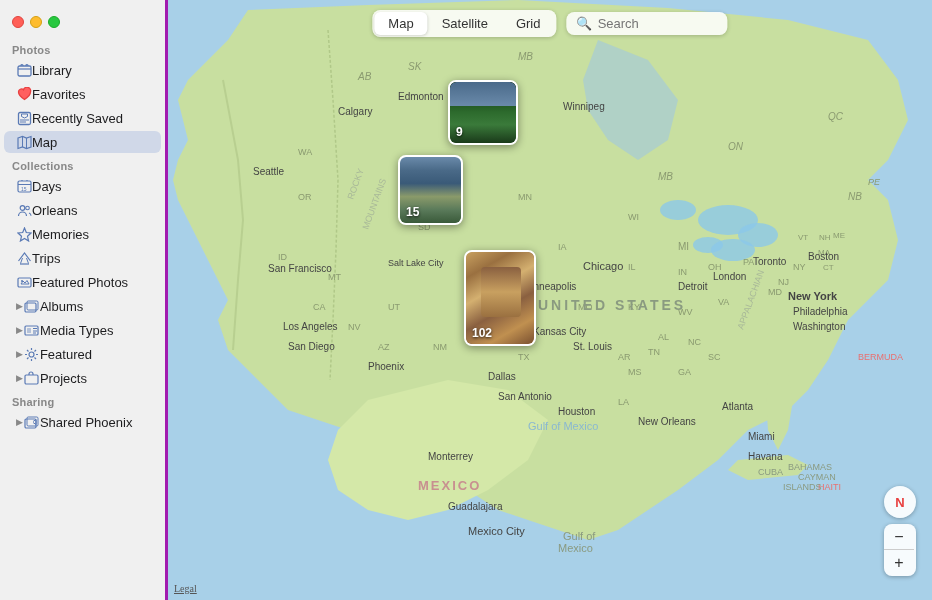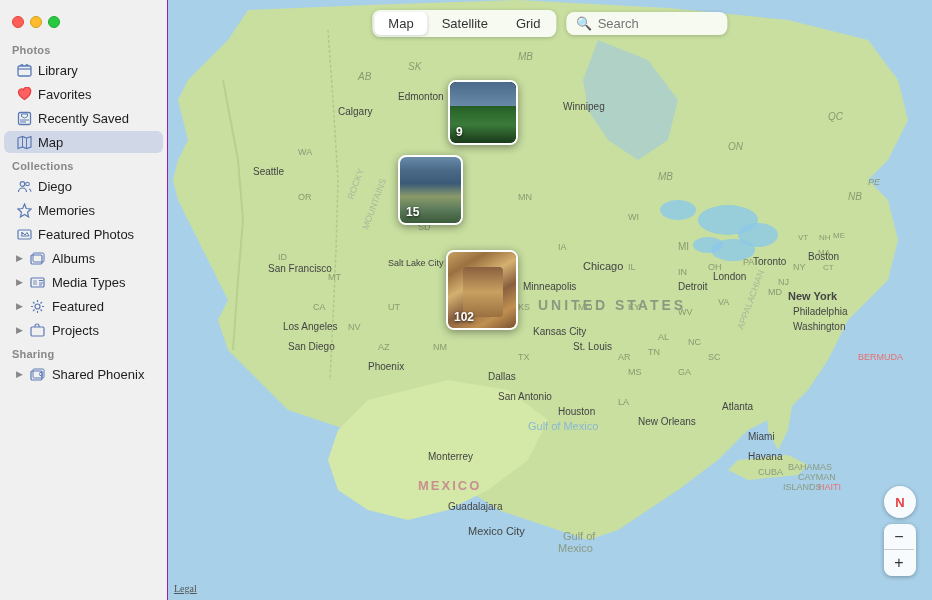--- a/index.html
+++ b/index.html
@@ -8,21 +8,21 @@
     
     .sidebar {
       width: 168px;
       min-width: 168px;
       background: #f0f0f0;
       height: 600px;
       display: flex;
       flex-direction: column;
       padding: 8px 0;
       overflow-y: auto;
-      border-right: 1px solid #a21caf;
+      border-right: 3px solid #a21caf;
     }
 
     
     .traffic-lights {
       display: flex;
       align-items: center;
       gap: 6px;
       padding: 8px 12px 10px 12px;
     }
     .traffic-light {
@@ -36,21 +36,21 @@
       font-size: 11px;
       font-weight: 600;
       color: #888;
       padding: 6px 12px 2px 12px;
       letter-spacing: 0.02em;
     }
 
     .sidebar-item {
       display: flex;
       align-items: center;
-      gap: 6px;
+      gap: 0;
       padding: 3px 8px 3px 12px;
       border-radius: 6px;
       margin: 1px 4px;
       cursor: pointer;
       font-size: 13px;
       color: #1d1d1f;
     }
     .sidebar-item.active {
       background: #d0d8e8;
       color: #1d1d1f;
@@ -301,42 +301,65 @@
         <path d="M1 3l4.5-1.5 4 1.5L14 1.5V12l-4.5 1.5-4-1.5L1 13.5V3z" stroke="#5a7ab5" stroke-width="1.2" fill="none"></path>
         <line x1="5.5" y1="1.5" x2="5.5" y2="12" stroke="#5a7ab5" stroke-width="1"></line>
         <line x1="9.5" y1="3" x2="9.5" y2="13.5" stroke="#5a7ab5" stroke-width="1"></line>
       </svg>
     </span>
     <span class="sidebar-item-label">Map</span>
   </div>
 
   <div class="section-label">Collections</div>
 
+  <div class="sidebar-item">
+    <span class="sidebar-icon">
+      <svg width="15" height="15" viewBox="0 0 15 15" fill="none">
+        <rect x="1" y="2" width="13" height="11" rx="1.5" stroke="#5a7ab5" stroke-width="1.2" fill="none"></rect>
+        <line x1="1" y1="5.5" x2="14" y2="5.5" stroke="#5a7ab5" stroke-width="1"></line>
+        <line x1="5" y1="2" x2="5" y2="1" stroke="#5a7ab5" stroke-width="1.3"></line>
+        <line x1="10" y1="2" x2="10" y2="1" stroke="#5a7ab5" stroke-width="1.3"></line>
+        <text x="4" y="11.5" font-size="5" fill="#5a7ab5" font-family="sans-serif">15</text>
+      </svg>
+    </span>
+    <span class="sidebar-item-label">Days</span>
+  </div>
 
   <div class="sidebar-item">
     <span class="sidebar-icon">
       <svg width="15" height="15" viewBox="0 0 15 15" fill="none">
         <circle cx="5.5" cy="5" r="2.3" stroke="#5a7ab5" stroke-width="1.2" fill="none"></circle>
         <path d="M1.5 13c0-2.2 1.8-4 4-4s4 1.8 4 4" stroke="#5a7ab5" stroke-width="1.2" fill="none"></path>
         <circle cx="10.5" cy="5" r="1.8" stroke="#5a7ab5" stroke-width="1.1" fill="none"></circle>
         <path d="M12 10c1.2.4 2 1.5 2 2.8" stroke="#5a7ab5" stroke-width="1.1" fill="none"></path>
       </svg>
     </span>
-    <span class="sidebar-item-label">Diego</span>
+    <span class="sidebar-item-label">Orleans</span>
   </div>
 
   <div class="sidebar-item">
     <span class="sidebar-icon">
       <svg width="15" height="15" viewBox="0 0 15 15" fill="none">
         <polygon points="7.5,1 9.3,5.5 14,6 10.5,9.3 11.6,14 7.5,11.5 3.4,14 4.5,9.3 1,6 5.7,5.5" stroke="#5a7ab5" stroke-width="1.2" fill="none"></polygon>
       </svg>
     </span>
     <span class="sidebar-item-label">Memories</span>
   </div>
 
+  <div class="sidebar-item">
+    <span class="sidebar-icon">
+      <svg width="15" height="15" viewBox="0 0 15 15" fill="none">
+        <path d="M1.5 10L7.5 2l6 8" stroke="#5a7ab5" stroke-width="1.2" fill="none"></path>
+        <path d="M3 13h9" stroke="#5a7ab5" stroke-width="1.2"></path>
+        <path d="M5.5 7l-2 5.5" stroke="#5a7ab5" stroke-width="1"></path>
+        <path d="M9.5 7l2 5.5" stroke="#5a7ab5" stroke-width="1"></path>
+      </svg>
+    </span>
+    <span class="sidebar-item-label">Trips</span>
+  </div>
 
   <div class="sidebar-item">
     <span class="sidebar-icon">
       <svg width="15" height="15" viewBox="0 0 15 15" fill="none">
         <rect x="1" y="3" width="13" height="9" rx="1.2" stroke="#5a7ab5" stroke-width="1.2" fill="none"></rect>
         <path d="M4 9l2-3 2 2 2-2.5 2 3.5H4z" stroke="#5a7ab5" stroke-width="1" fill="none"></path>
         <circle cx="5" cy="6" r="1" fill="#5a7ab5"></circle>
       </svg>
     </span>
     <span class="sidebar-item-label">Featured Photos</span>
@@ -562,21 +585,21 @@
       <span class="count-label">9</span>
     </div>
 
     <div class="photo-pin" style="top:155px; left:230px; width:65px; height:70px;">
       <div class="pin-coast-img">
         <div style="position:absolute;top:0;left:0;width:100%;height:100%;background: linear-gradient(180deg,#6a8aaa 0%,#4a6a88 20%,#3a5a78 40%,#8a9a6a 60%,#5a7a5a 80%,#3a5a3a 100%); border-radius:6px;"></div>
       </div>
       <span class="count-label">15</span>
     </div>
 
-    <div class="photo-pin" style="top:250px; left:278px; width:72px; height:80px;">
+    <div class="photo-pin" style="top:250px; left:296px; width:72px; height:96px;">
       <div class="pin-sf-img">
         <div style="position:absolute;top:0;left:0;width:100%;height:100%;background: linear-gradient(150deg,#c8a060 0%,#9a7040 20%,#d4b070 40%,#8a6040 60%,#c09050 80%,#7a5030 100%); border-radius:6px;"></div>
 
         <div style="position:absolute;top:15px;left:15px;width:40px;height:50px;background:linear-gradient(180deg,#8a6040 0%,#c8a060 50%,#9a7040 100%);border-radius:4px;"></div>
       </div>
       <span class="count-label">102</span>
     </div>
 
     <div class="map-controls">
       <div class="compass">

